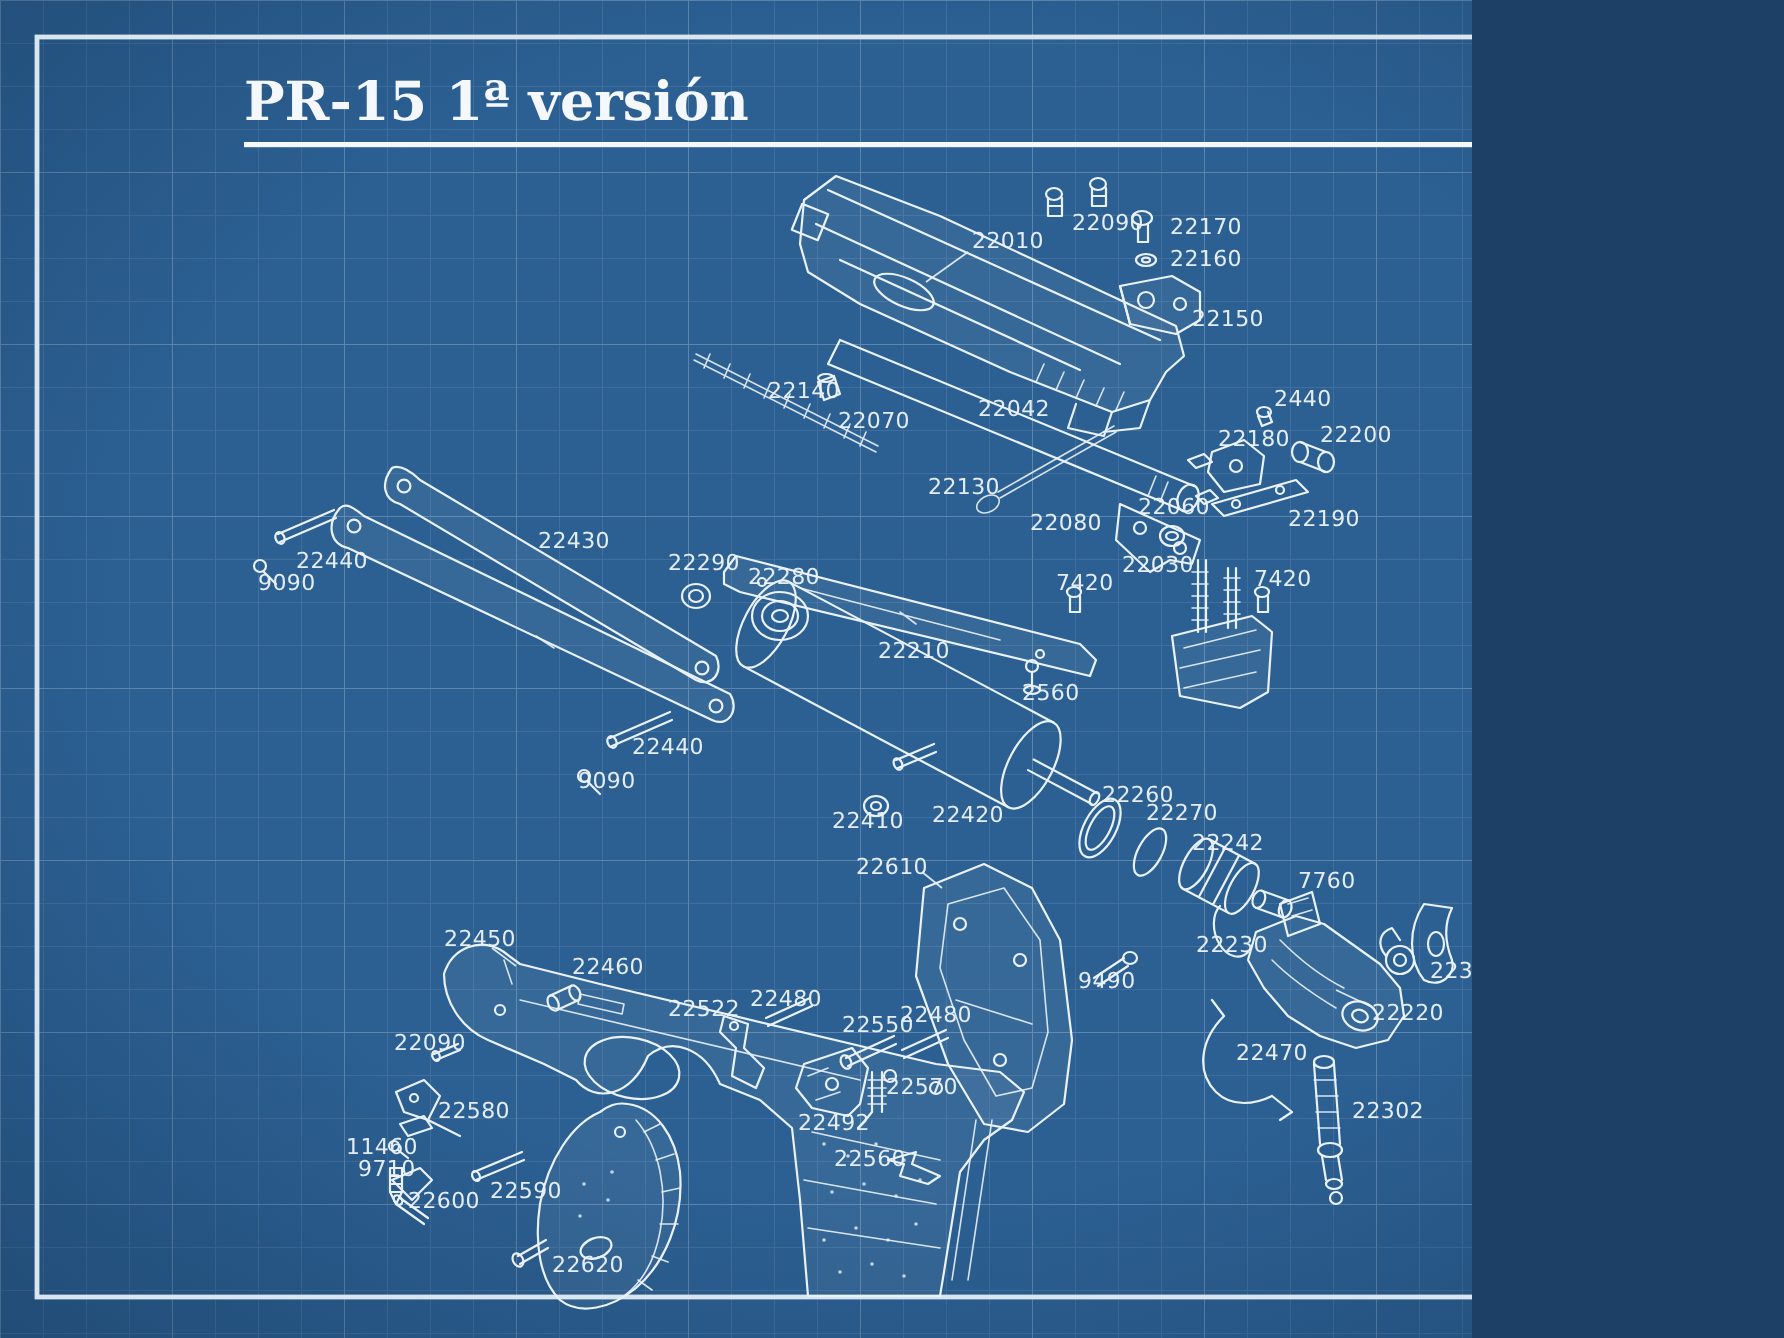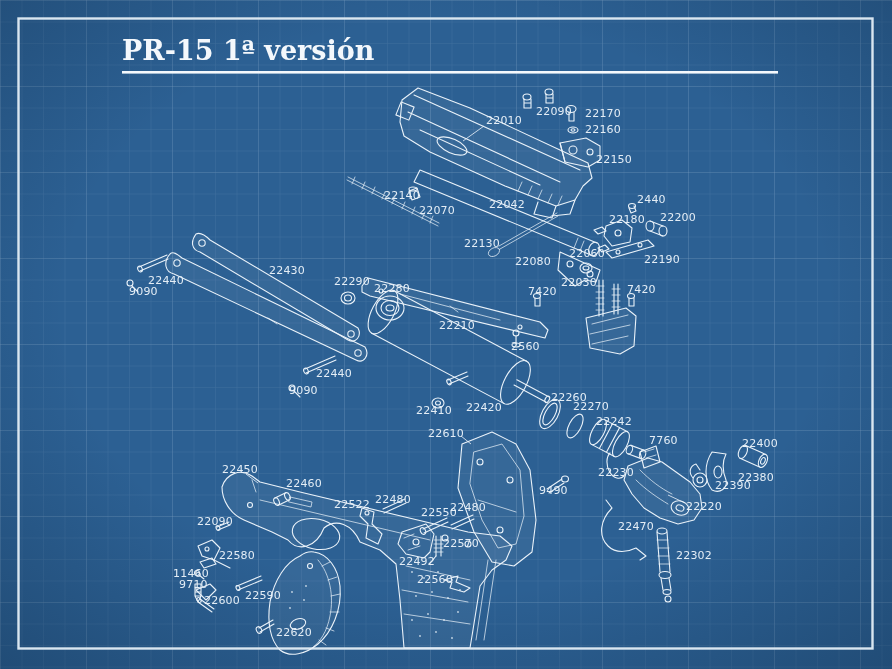--- a/index.html
+++ b/index.html
@@ -1,19 +1,19 @@
 <!DOCTYPE html>
 <html style="--bg: #2c6093; --line: #eaf2f9; --border: #d9e6f0;"><head>
 <meta charset="utf-8">
 <style>
   :root{
     --bg:#2c6093; --line:#eaf2f9; --border:#d9e6f0;
   }
   html,body{margin:0;padding:0;background:#1d4066;}
-  .stage{position:relative;width:892px;height:669px;overflow:hidden;background:var(--bg);
+  .stage{position:relative;width:736px;height:669px;overflow:hidden;background:var(--bg);
          font-family:"DejaVu Sans", sans-serif;}
   svg{display:block}
   .ink{stroke:var(--line);fill:none;stroke-width:1.1;stroke-linecap:round;stroke-linejoin:round;}
   .ink2{stroke:var(--line);fill:none;stroke-width:0.8;stroke-linecap:round;opacity:.9;}
   .fillsoft{fill:rgba(255,255,255,0.05);}
   .dot{fill:var(--line);stroke:none;opacity:.8;}
   .plabel{fill:var(--line);font:11px "DejaVu Sans", sans-serif;letter-spacing:.2px;opacity:.97;}
   .leader{stroke:var(--line);stroke-width:0.9;opacity:.9;}
   .title{font:bold 27px "DejaVu Serif", serif;fill:#f4f8fc;}
 </style>

